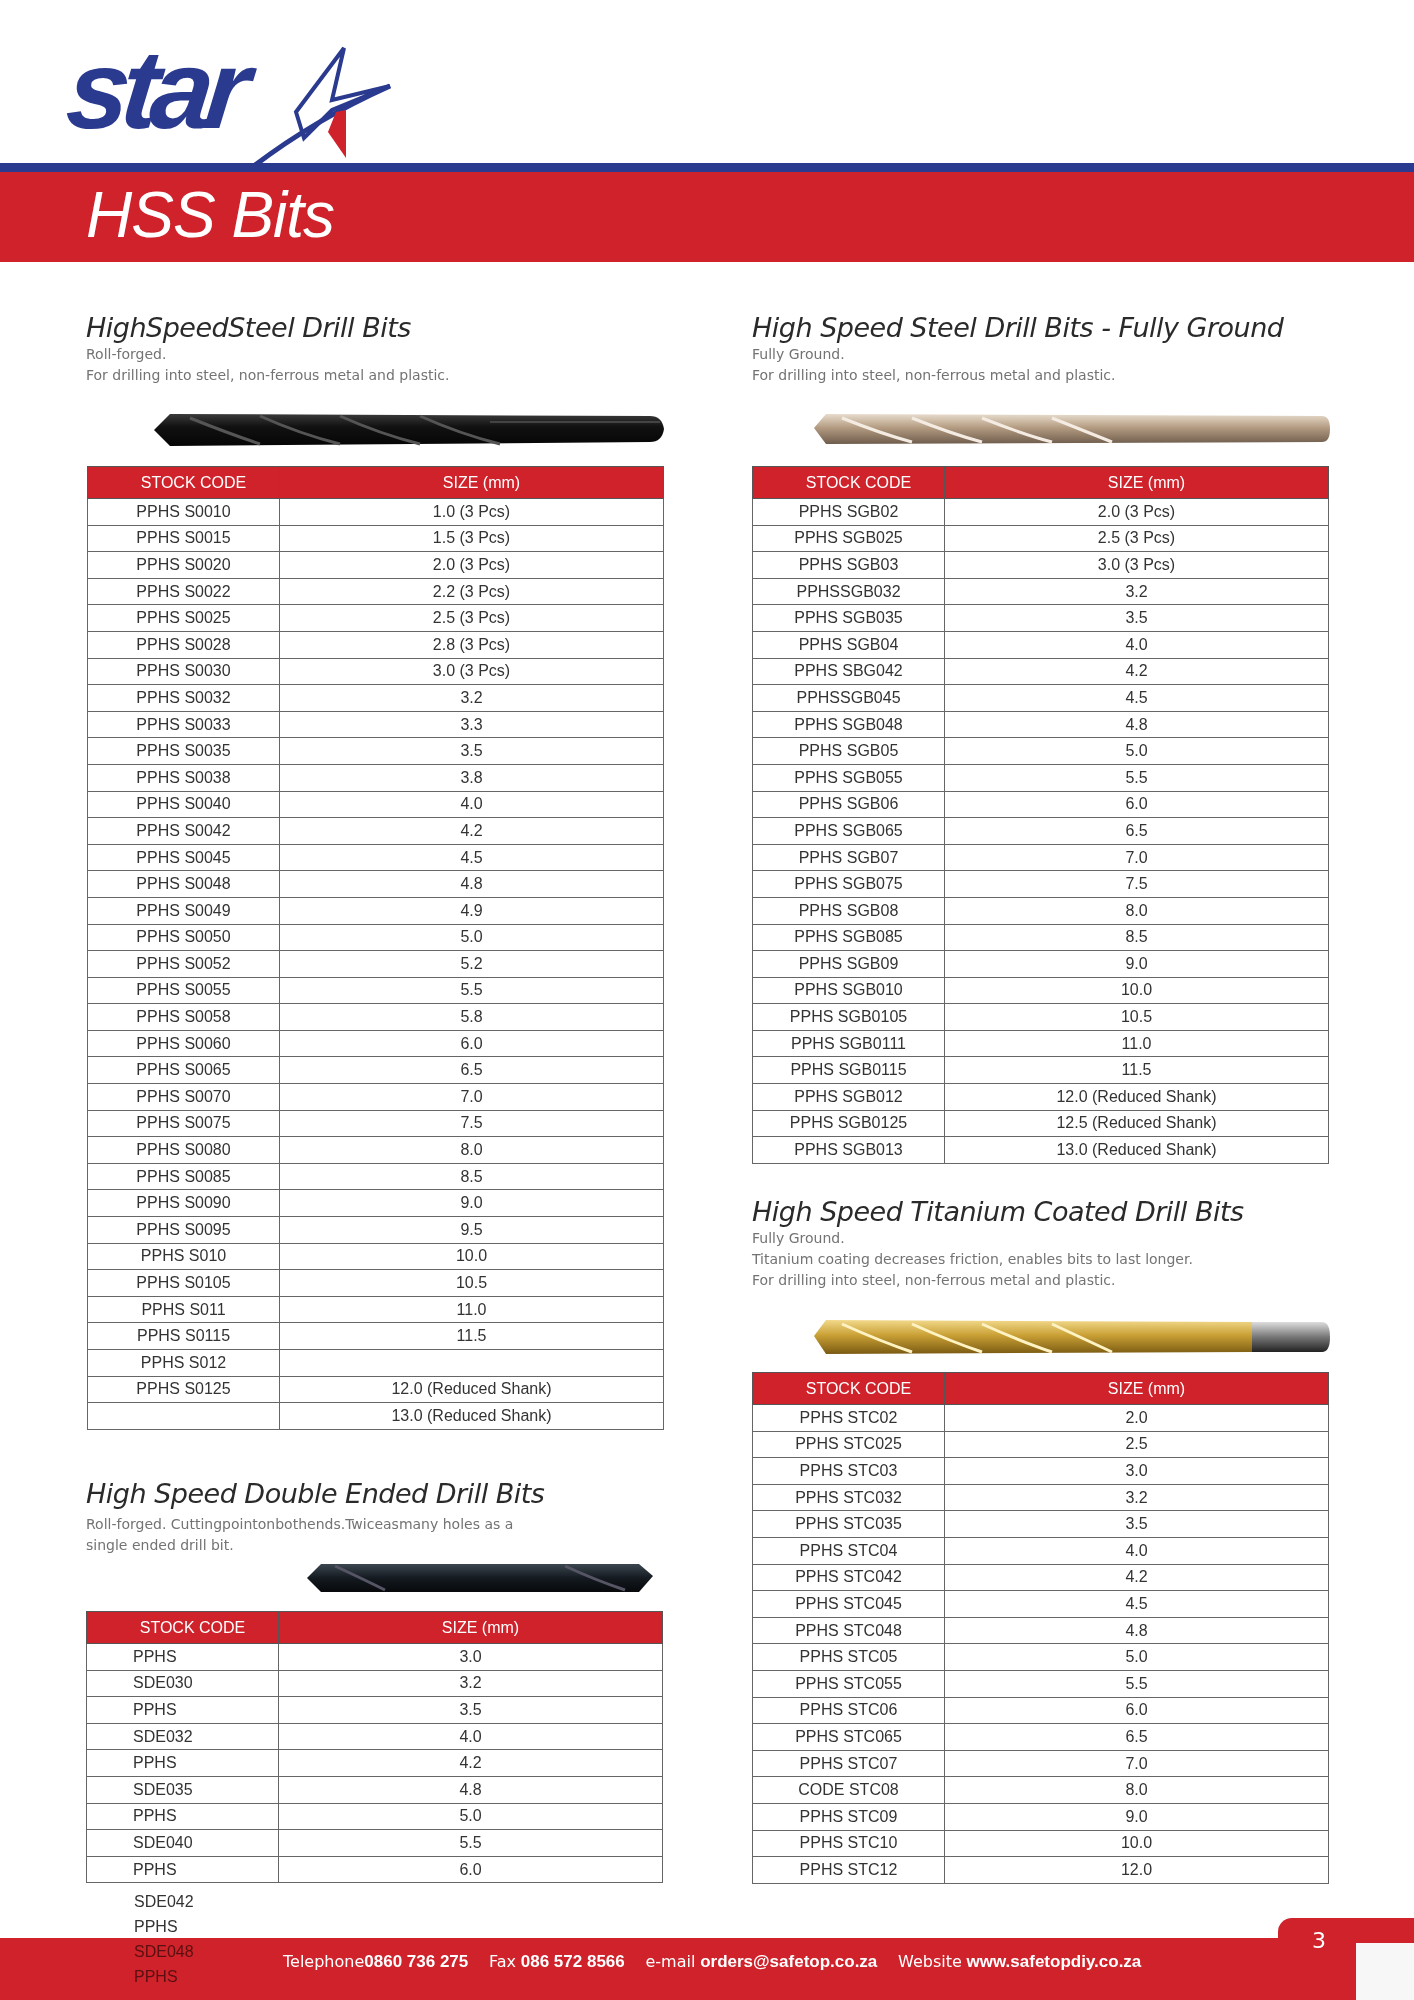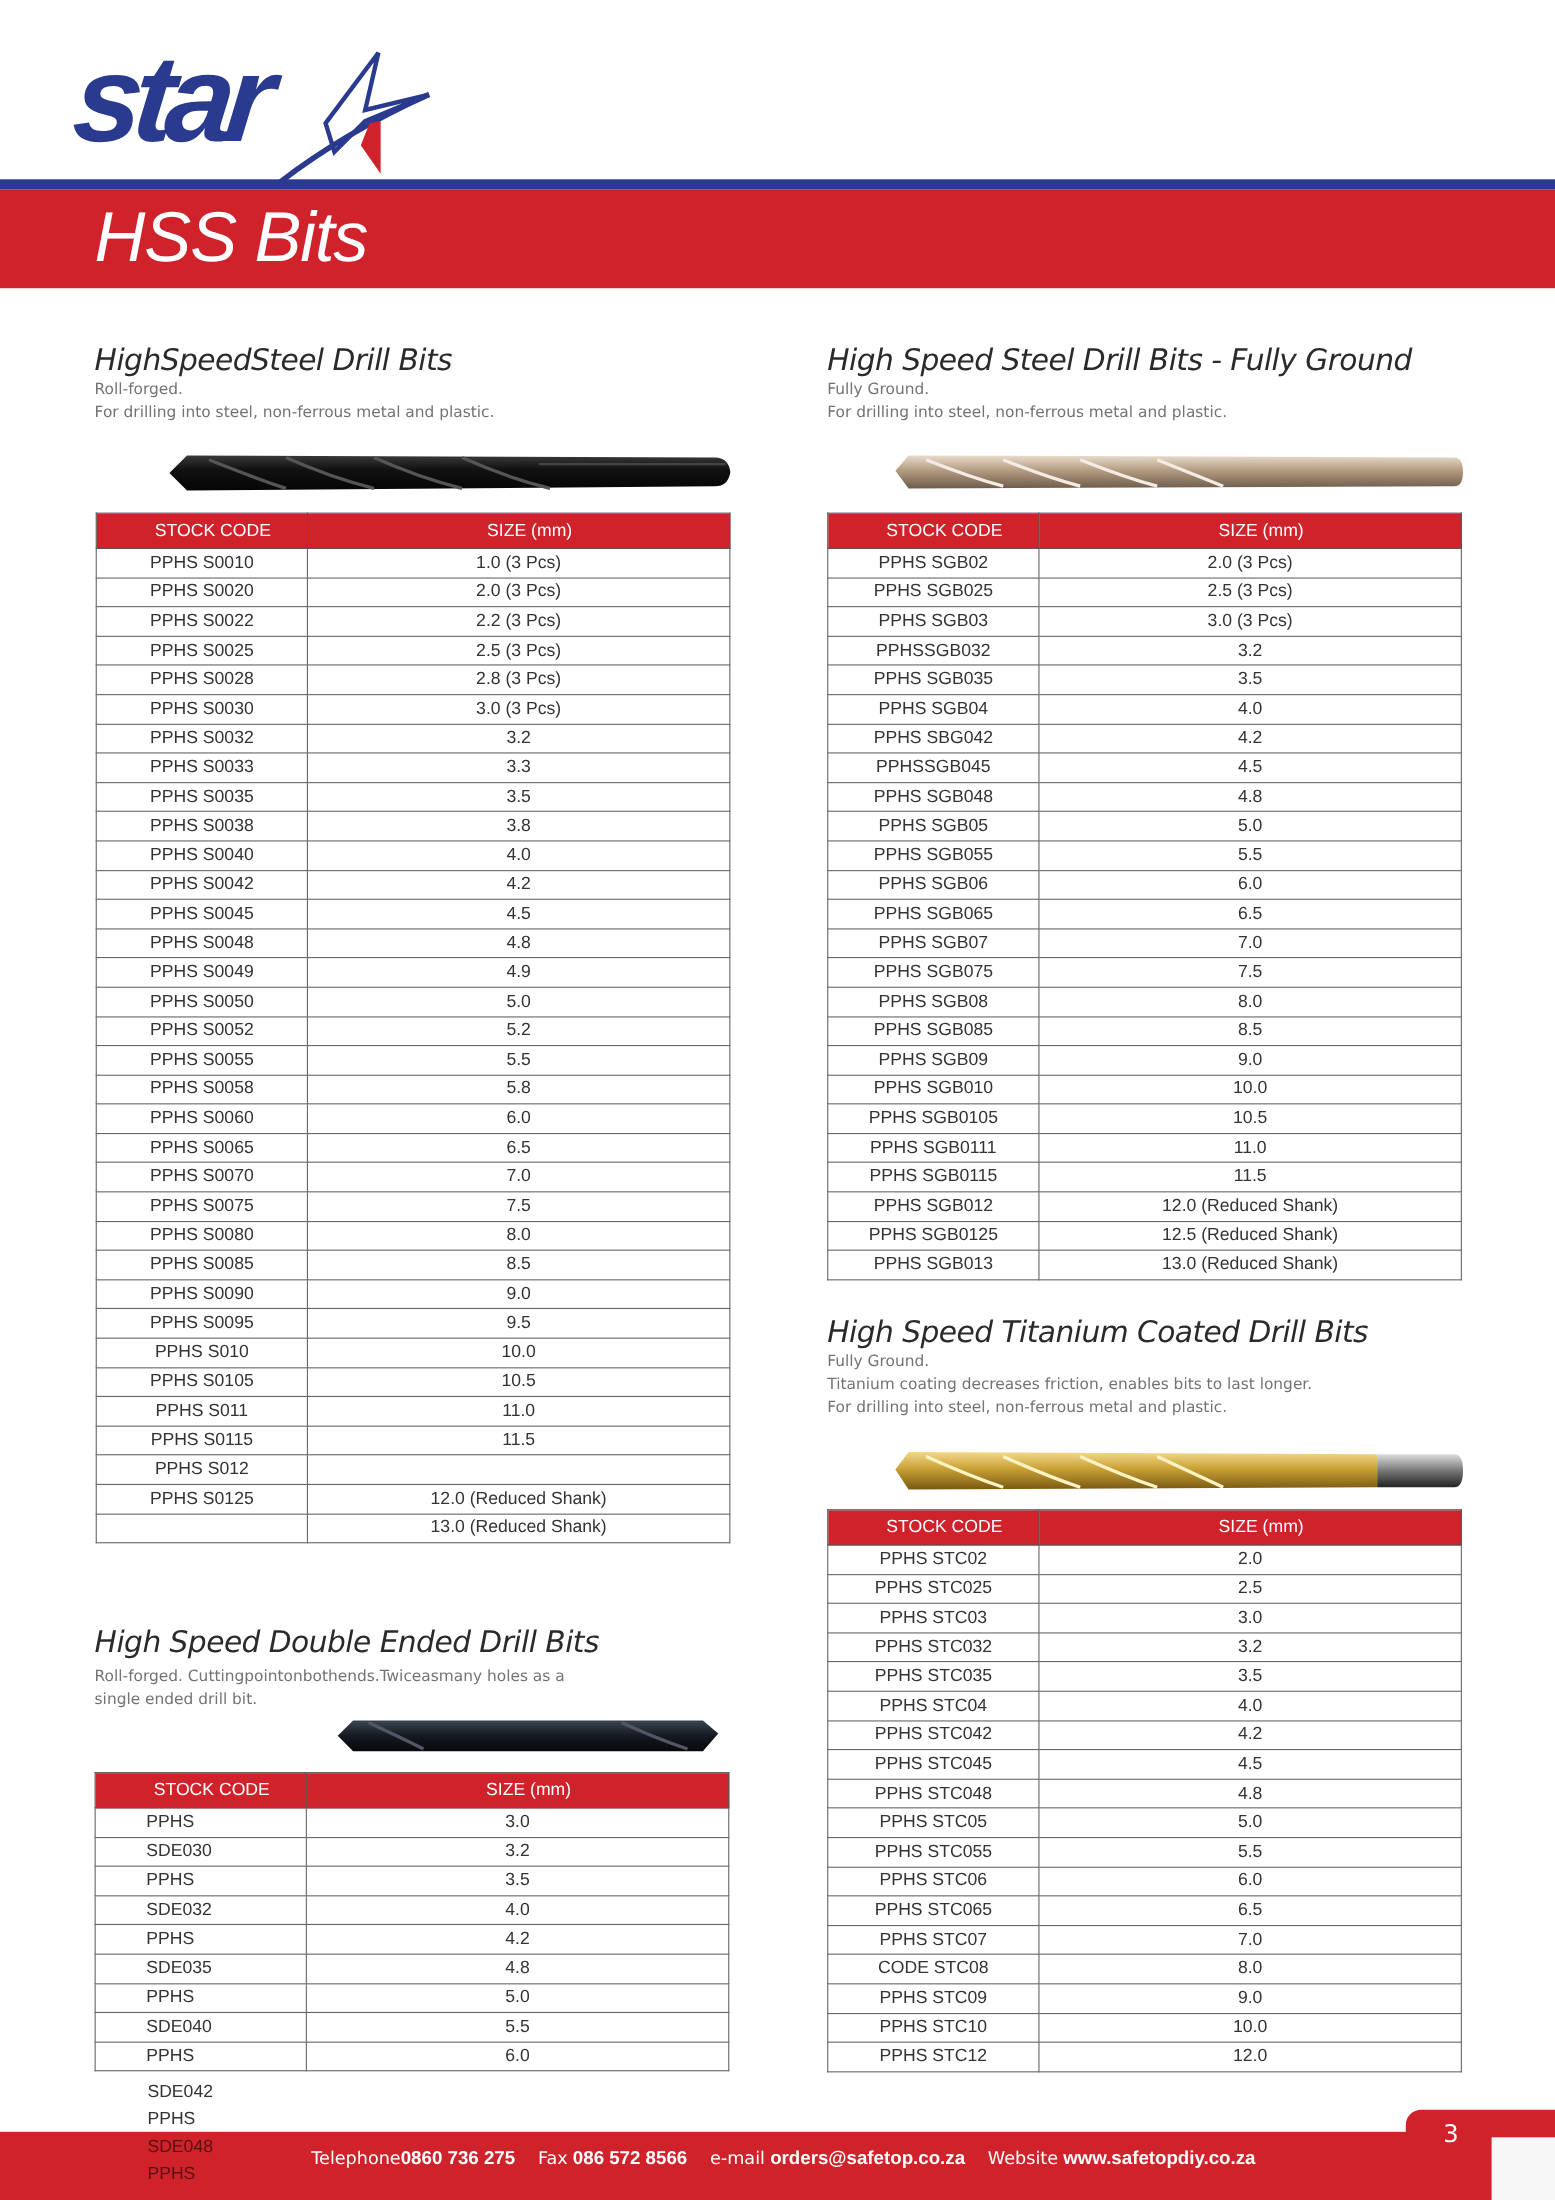--- a/index.html
+++ b/index.html
@@ -75,20 +75,24 @@
   <thead>
       <tr>
     <th>STOCK CODE</th>
     <th>SIZE (mm)</th>
   </tr>
     </thead>
   <tbody id="tb-hss">
       <tr>
         <td>PPHS S0010</td>
         <td>1.0 (3 Pcs)</td>
+      </tr>
+      <tr>
+        <td>PPHS S0015</td>
+        <td>1.5 (3 Pcs)</td>
       </tr>
       <tr>
         <td>PPHS S0020</td>
         <td>2.0 (3 Pcs)</td>
       </tr>
       <tr>
         <td>PPHS S0022</td>
         <td>2.2 (3 Pcs)</td>
       </tr>
       <tr>

